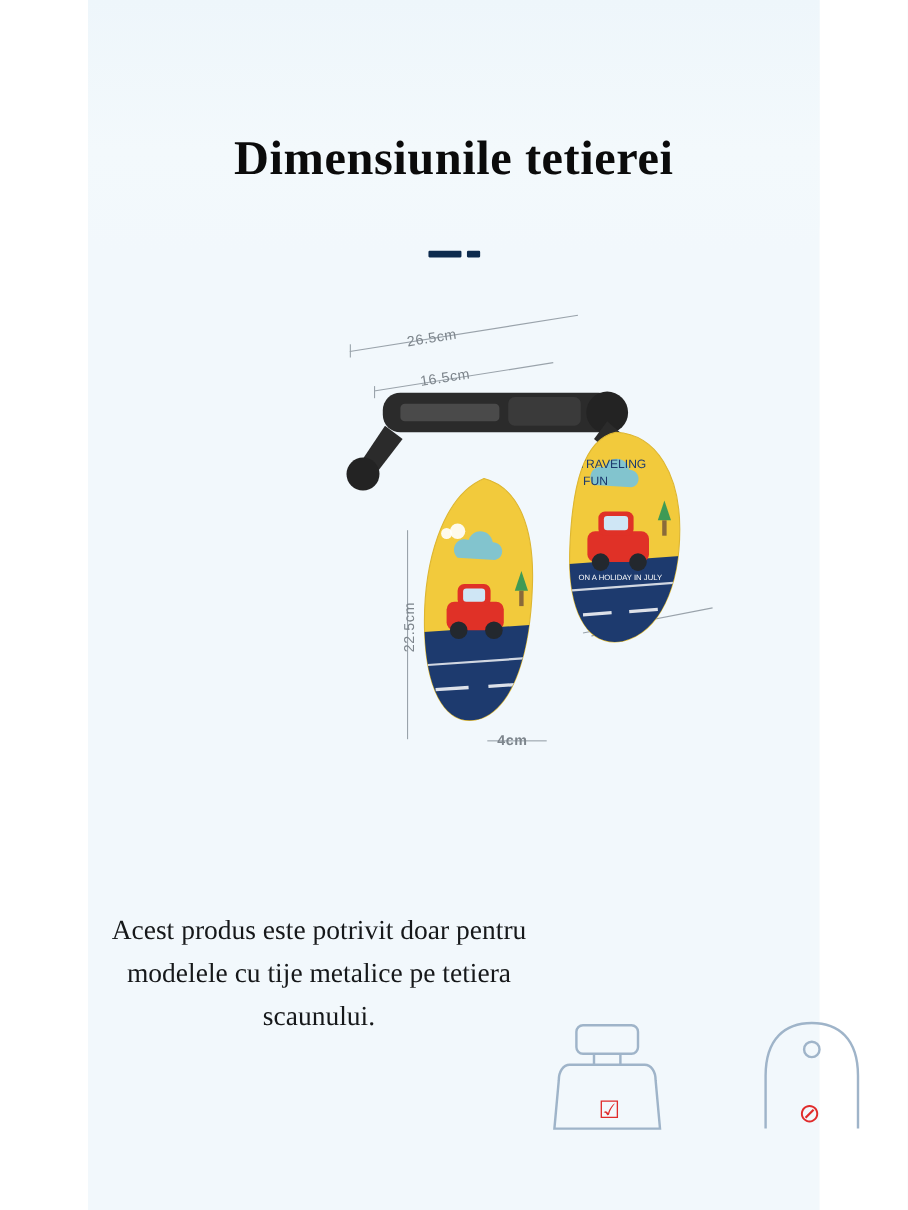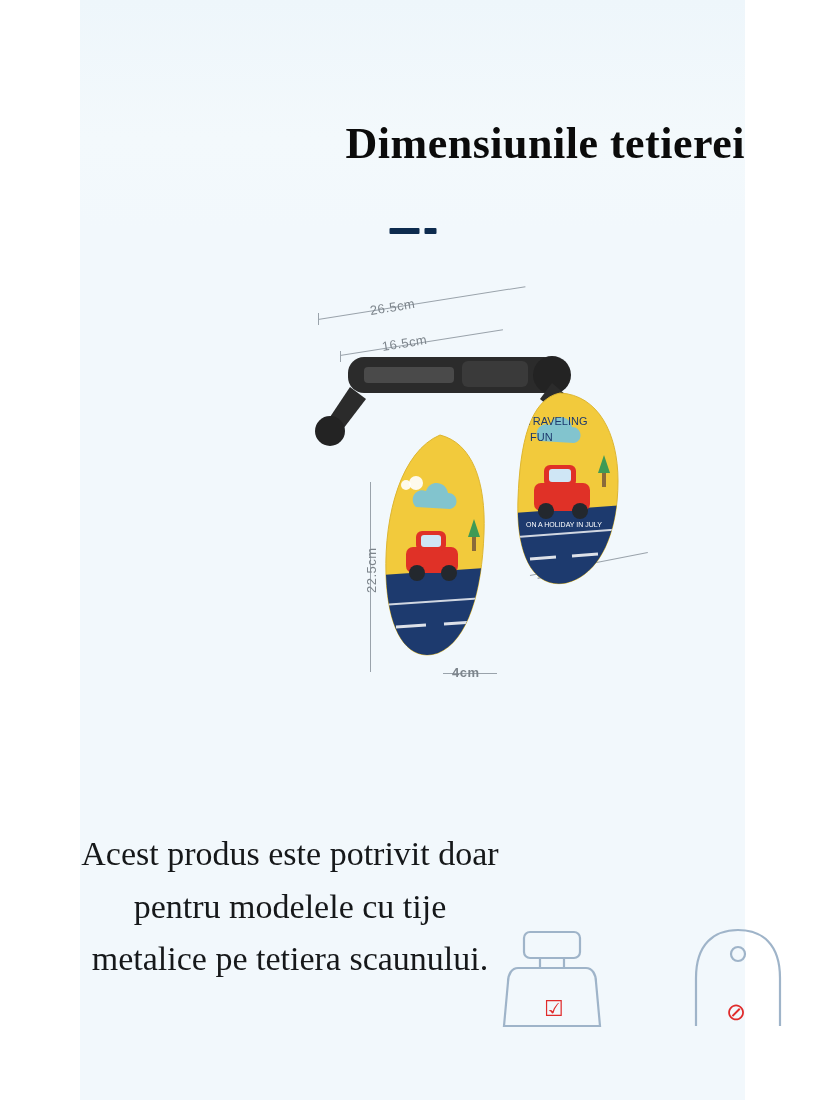--- a/index.html
+++ b/index.html
@@ -35,21 +35,21 @@
     height: 230px;
     background: linear-gradient(180deg, #eef6fb 0%, #f3f9fc 60%, #f2f8fc 100%);
     border-bottom-left-radius: 26px;
     border-bottom-right-radius: 26px;
   }
   .title {
     position: absolute;
     left: 0;
     top: 118px;
     width: 665px;
-    text-align: right;
+    text-align: center;
     font-family: "Liberation Serif", serif;
     font-weight: bold;
     font-size: 44px;
     color: #0b0b0b;
     letter-spacing: 0.5px;
   }
   .dash-mark {
     position: absolute;
     left: 50%;
     transform: translateX(-50%);
@@ -114,21 +114,21 @@
   }
 
   
   .note {
     position: absolute;
     left: 0;
     top: 828px;
     width: 420px;
     text-align: center;
     font-family: "Liberation Serif", serif;
-    font-size: 34px;
+    font-size: 25px;
     line-height: 1.55;
     color: #16181a;
   }
   .icon-row {
     position: absolute;
     left: 420px;
     top: 920px;
     width: 300px;
     height: 130px;
   }

